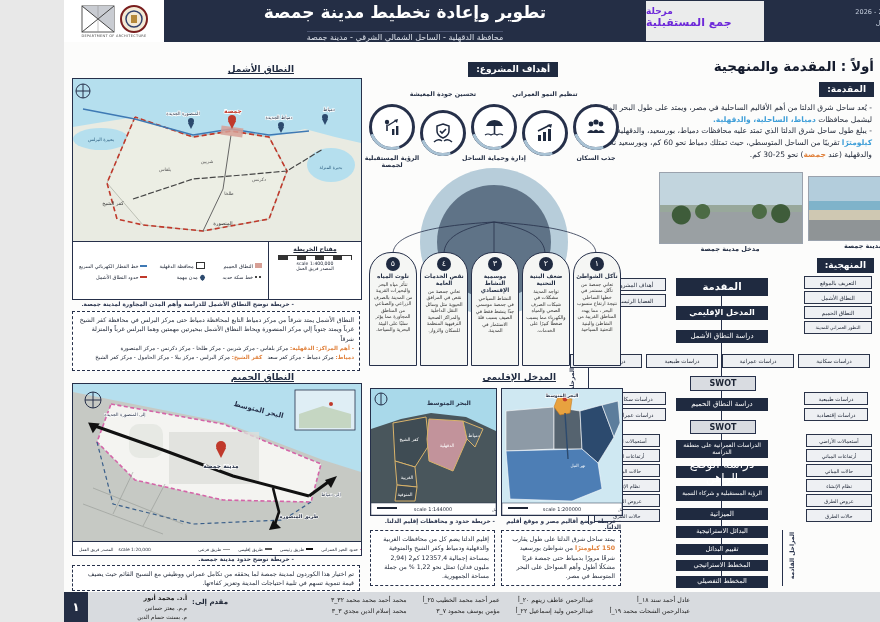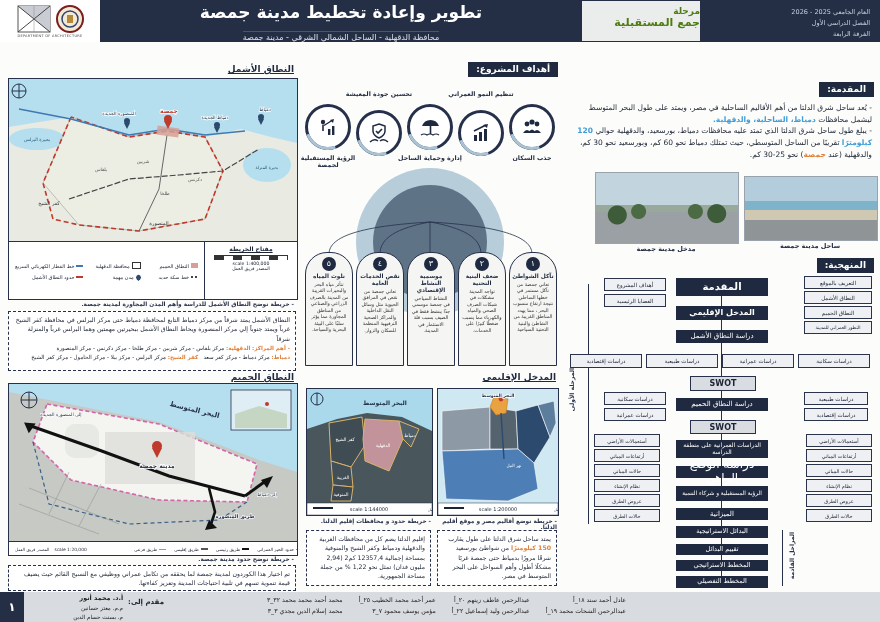--- a/index.html
+++ b/index.html
@@ -1,26 +1,26 @@
 <!DOCTYPE html>
 <html lang="ar" dir="rtl"><head>
 <meta charset="utf-8">
 <style>
   html,body{margin:0;padding:0;background:#e8e8e8;}
-  .poster{position:relative;width:880px;height:622px;background:#fcfcfb;overflow:hidden;
+  .poster{position:relative;width:816px;height:622px;background:#fcfcfb;overflow:hidden;
           font-family:"DejaVu Sans","Liberation Sans",sans-serif;direction:rtl;color:#1c2434;}
   
   .header{position:absolute;left:0;top:0;width:880px;height:42px;background:#242e45;}
   .logos{position:absolute;left:0;top:0;width:100px;height:42px;background:#fff;display:flex;flex-direction:column;align-items:center;justify-content:center;}
   .logorow{display:flex;gap:5px;align-items:center;}
   .dept-cap{font-size:3.5px;color:#444;letter-spacing:.3px;margin-top:1px;direction:ltr;}
   .title-wrap{position:absolute;left:100px;top:0;width:482px;height:42px;text-align:center;color:#fff;}
   .title{font-size:17px;font-weight:bold;line-height:25px;}
   .subtitle{font-size:8px;color:#dfe4ec;border-top:1px solid #4a5470;display:inline-block;padding-top:1px;}
-  .phase-box{position:absolute;left:582px;top:1px;width:118px;height:40px;background:#ebecec;color:#4d7c0f;text-align:right;font-weight:bold;}
+  .phase-box{position:absolute;left:582px;top:1px;width:118px;height:40px;background:#ebecec;color:#6d28d9;text-align:left;font-weight:bold;}
   .phase1{font-size:9px;margin-top:5px;}.phase2{font-size:11px;}
   .academic{position:absolute;left:700px;top:0;width:170px;height:42px;color:#c7d0df;font-size:6.5px;text-align:right;padding-top:7px;line-height:1.7;}
   
   .lbl-box{position:absolute;background:#1f2a40;color:#fff;font-weight:bold;font-size:9px;padding:2px 8px 3px;}
   .heading{position:absolute;font-size:9px;font-weight:bold;color:#1f2a40;text-decoration:underline;}
   .cap{position:absolute;font-size:5.8px;font-weight:bold;color:#26304a;}
   .note{position:absolute;border:1px dashed #26304a;font-size:6.2px;line-height:1.5;color:#1c2434;padding:3px 5px;text-align:right;background:#fff;}
   .hl-blue{color:#3e9ed8;font-weight:bold;}
   .hl-orange{color:#e0813c;font-weight:bold;}
   
@@ -86,20 +86,21 @@
       <div class="phase1">مرحلة</div>
       <div class="phase2">جمع المستقبلية</div>
     </div>
     <div class="academic">
       <div>العام الجامعي 2025 - 2026</div>
       <div>الفصل الدراسي الأول</div>
       <div>الفرقة الرابعة</div>
     </div>
   </div>
 
+  <div class="sec-title">أولاً : المقدمة والمنهجية</div>
   <div class="lbl-box" style="right:6px;top:82px;">المقدمة:</div>
 
   <div class="intro-text">
     <span>- يُعد ساحل شرق الدلتا من أهم الأقاليم الساحلية في مصر، ويمتد على طول البحر المتوسط ليشمل محافظات </span><span class="hl-blue">دمياط، الساحلية، والدقهلية.</span><br>
     <span>- يبلغ طول ساحل شرق الدلتا الذي تمتد عليه محافظات دمياط، بورسعيد، والدقهلية حوالي </span><span class="hl-blue">120 كيلومترًا</span><span> تقريبًا من الساحل المتوسطي، حيث تمتلك دمياط نحو 60 كم، وبورسعيد نحو 30 كم، والدقهلية (عند </span><span class="hl-orange">جمصة</span><span>) نحو 25-30 كم.</span>
   </div>
 
   <div class="photo" style="left:595px;top:172px;width:142px;height:70px;background:
       radial-gradient(circle at 15% 60%, #3e5c3a 9px, transparent 10px),
       radial-gradient(circle at 85% 58%, #3e5c3a 9px, transparent 10px),

